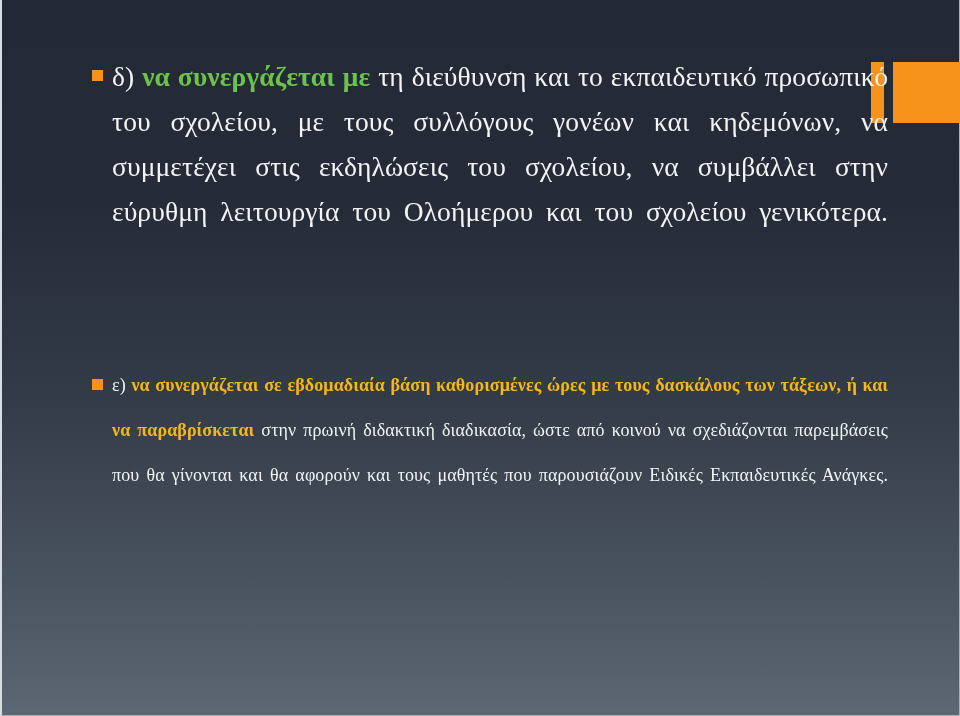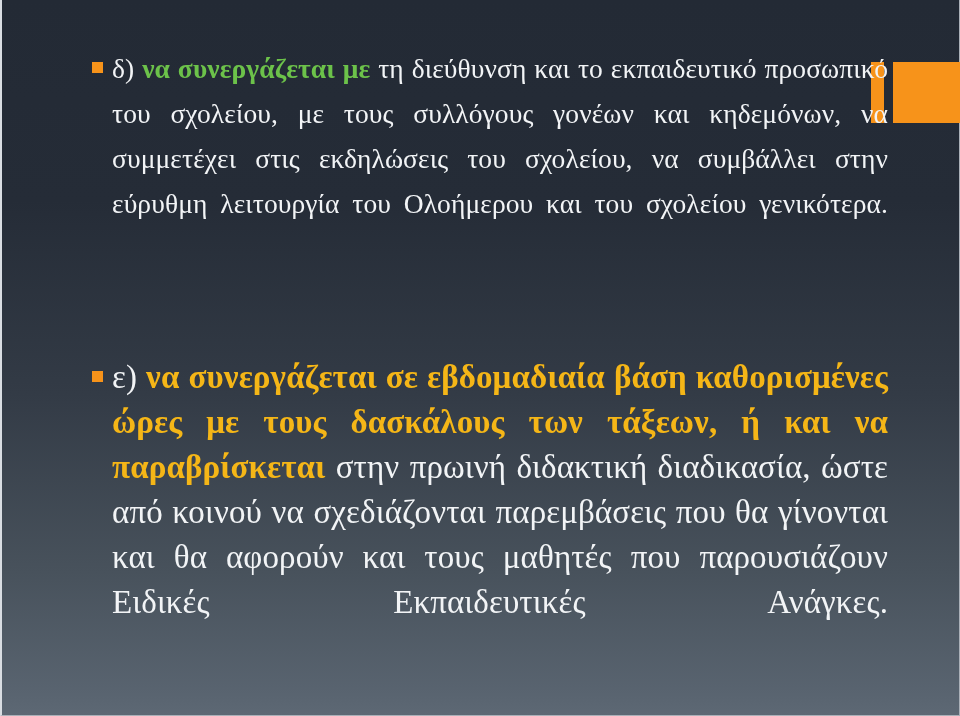--- a/index.html
+++ b/index.html
@@ -88,24 +88,24 @@
     line-height: 45px;
     color: #f2f4f6;
     letter-spacing: 0.1px;
   }
   .para:after {
     content: "";
     display: inline-block;
     width: 100%;
   }
 
-  .b1 { margin-top: 0; justify-content: center; }
+  .b1 { margin-top: 8px; justify-content: center; }
   .b2 { margin-top: 84px; }
 
-  .b2 .para { font-size: 33px; }
+  .b2 .para { font-size: 18px; }
 
   .hl-green {
     color: #6CC24A;
     font-weight: bold;
   }
   .hl-gold {
     color: #F5B617;
     font-weight: bold;
   }
   .plain { color: #f2f4f6; }

